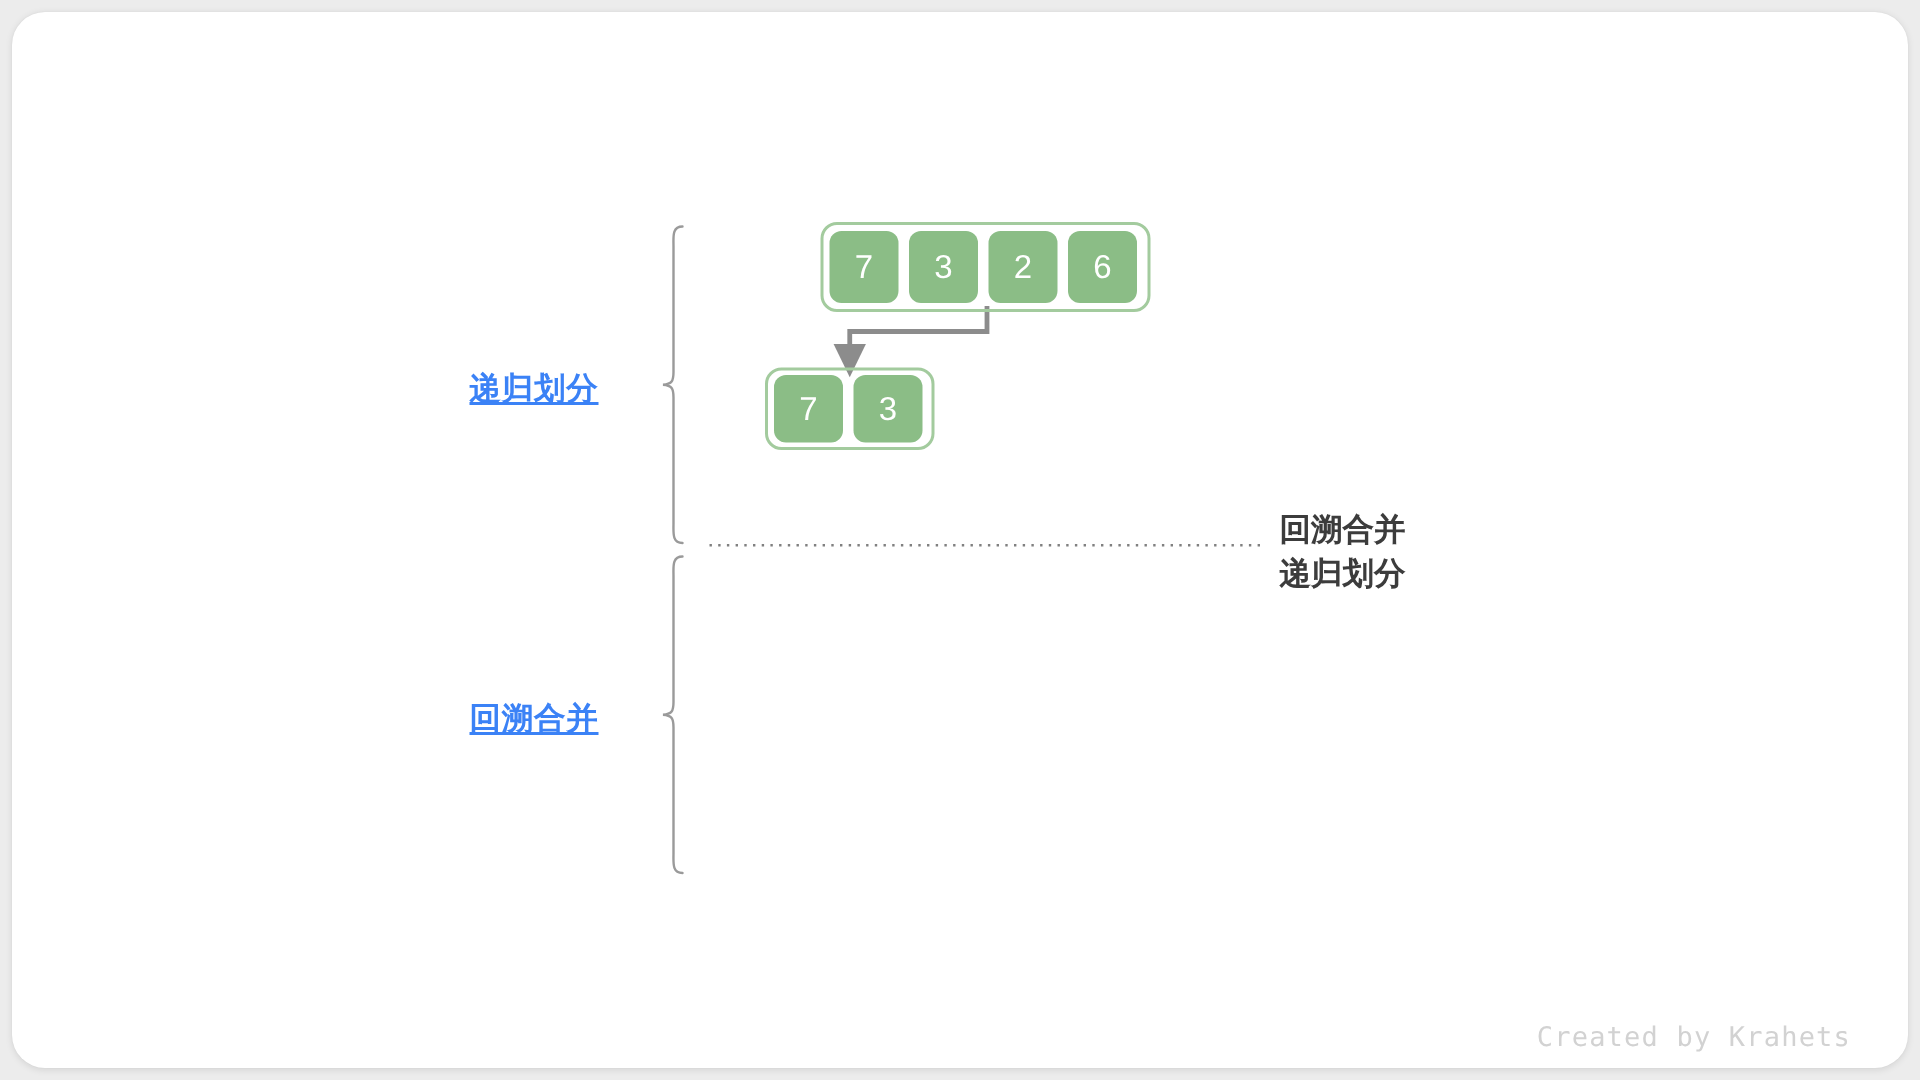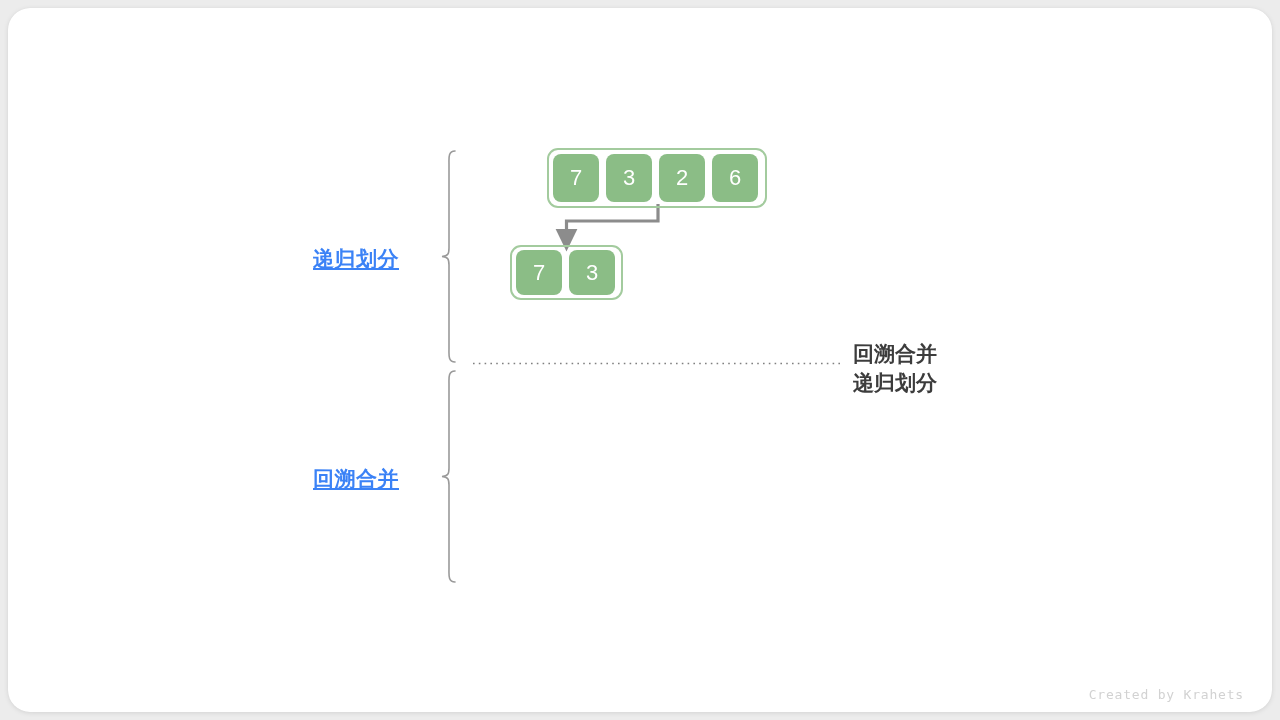--- a/index.html
+++ b/index.html
@@ -77,24 +77,24 @@
     color: #ffffff;
     font-size: 22px;
     font-family: "Liberation Sans", sans-serif;
     display: flex;
     align-items: center;
     justify-content: center;
     line-height: 1;
   }
   #footer-credit {
     position: absolute;
-    right: 44px;
+    right: 54px;
     bottom: 26px;
     font-family: "DejaVu Sans Mono", monospace;
-    font-size: 13px;
+    font-size: 18px;
     color: #d2d2d2;
     letter-spacing: 0.8px;
     white-space: nowrap;
     margin-left: 15px;
   }
 </style>
 </head>
 <body>
 
 <div id="card">

